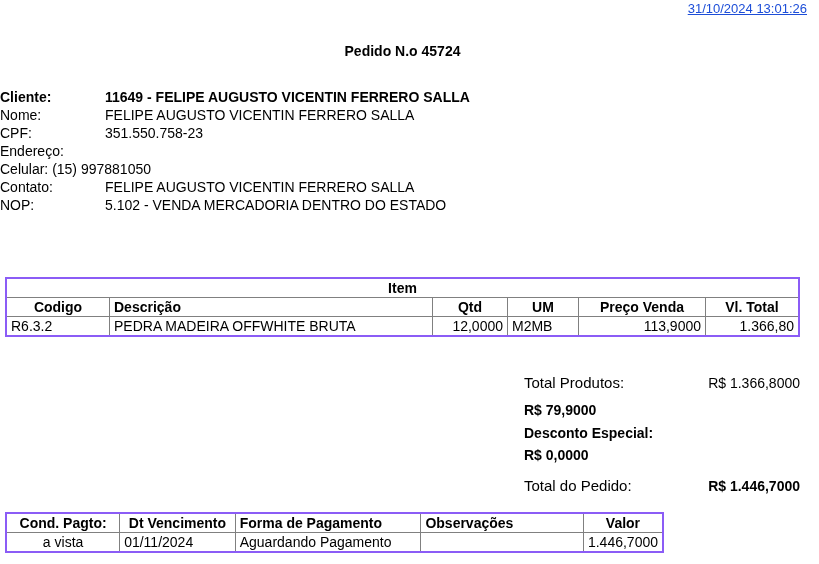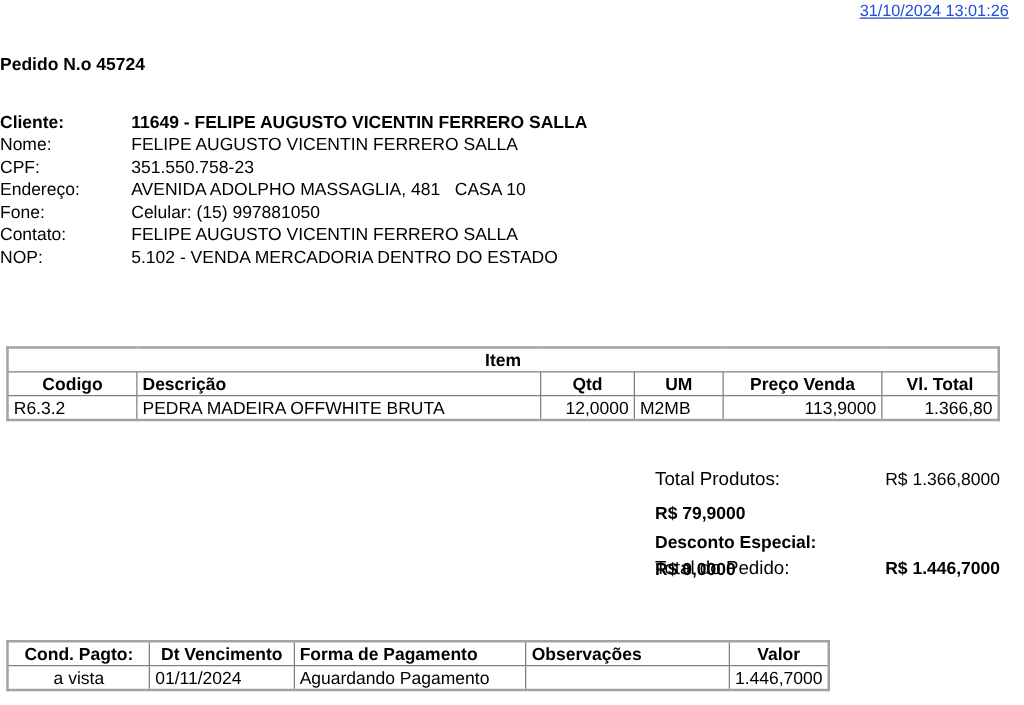--- a/index.html
+++ b/index.html
@@ -5,33 +5,33 @@
   html, body { margin: 0; padding: 0; background: #ffffff; }
   body {
     width: 819px; height: 564px; position: relative; overflow: hidden;
     font-family: "Liberation Sans", sans-serif; color: #000; font-size: 14px;
   }
   .timestamp {
     position: absolute; top: 1px; right: 12px; font-size: 13px;
     color: #1d4ed8; text-decoration: underline;
   }
   .title {
-    position: absolute; top: 43px; left: 0; width: 805px; 
+    position: absolute; top: 43px; left: 0; width: 805px; text-align: center;
     font-weight: bold; font-size: 14px;
   }
   .client {
     position: absolute; top: 88px; left: 0; font-size: 14px; line-height: 18px;
   }
   .client .row { display: flex; }
   .client .lbl { width: 105px; }
   .client .row.bold { font-weight: bold; align-items: center; }
 
   table.grid {
     position: absolute; border-collapse: collapse; font-size: 14px;
-    border: 2px solid #a3a3a3;
+    border: 2px solid #8b5cf6;
   }
   table.grid td, table.grid th {
     border: 1px solid #808080; padding: 0 4px; height: 18px; line-height: 17px;
     white-space: nowrap;
   }
   table.grid th { font-weight: bold; }
   .c { text-align: center; }
   .r { text-align: right; }
   .l { text-align: left; }
 
@@ -41,21 +41,21 @@
   .totals {
     position: absolute; top: 372px; left: 524px; width: 276px;
   }
   .totals .trow { display: flex; justify-content: space-between; align-items: baseline; }
   .totals .t1 { font-weight: normal; font-size: 15px; height: 27px; line-height: 22px; }
   .totals .t2 { font-weight: bold; font-size: 15px; height: 23px; line-height: 22px; }
   .totals .t3 { font-size: 14px; height: 24px; line-height: 22px; flex-direction: column; }
   .totals .t3 .tl { font-weight: bold; }
   .totals .t3 .tv { font-weight: bold; }
   .totals .t4 .tl { font-weight: normal; font-size: 15px; }
-  .totals .t4 .tv { font-weight: bold; font-size: 14px; }
+  .totals .t4 .tv { font-weight: bold; font-size: 14px; margin-top: 32px; }
   .totals .t2 .tv, .totals .t1 .tv { font-size: 14px; }
 </style>
 </head>
 <body>
 
 <div class="timestamp">31/10/2024 13:01:26</div>
 <div class="title">Pedido N.o 45724</div>
 
 <div class="client">
   <div class="row bold">
@@ -65,24 +65,22 @@
   <div class="row">
     <span class="lbl">Nome:</span>
     <span>FELIPE AUGUSTO VICENTIN FERRERO SALLA</span>
   </div>
   <div class="row">
     <span class="lbl">CPF:</span>
     <span>351.550.758-23</span>
   </div>
   <div class="row">
     <span class="lbl">Endereço:</span>
-    <span style="white-space:pre">AVENIDA ADOLPHO MASSAGLIA, 481   CASA 10</span>
   </div>
   <div class="row">
-    <span class="lbl">Fone:</span>
     <span>Celular: (15) 997881050</span>
   </div>
   <div class="row">
     <span class="lbl">Contato:</span>
     <span>FELIPE AUGUSTO VICENTIN FERRERO SALLA</span>
   </div>
   <div class="row">
     <span class="lbl">NOP:</span>
     <span>5.102 - VENDA MERCADORIA DENTRO DO ESTADO</span>
   </div>

